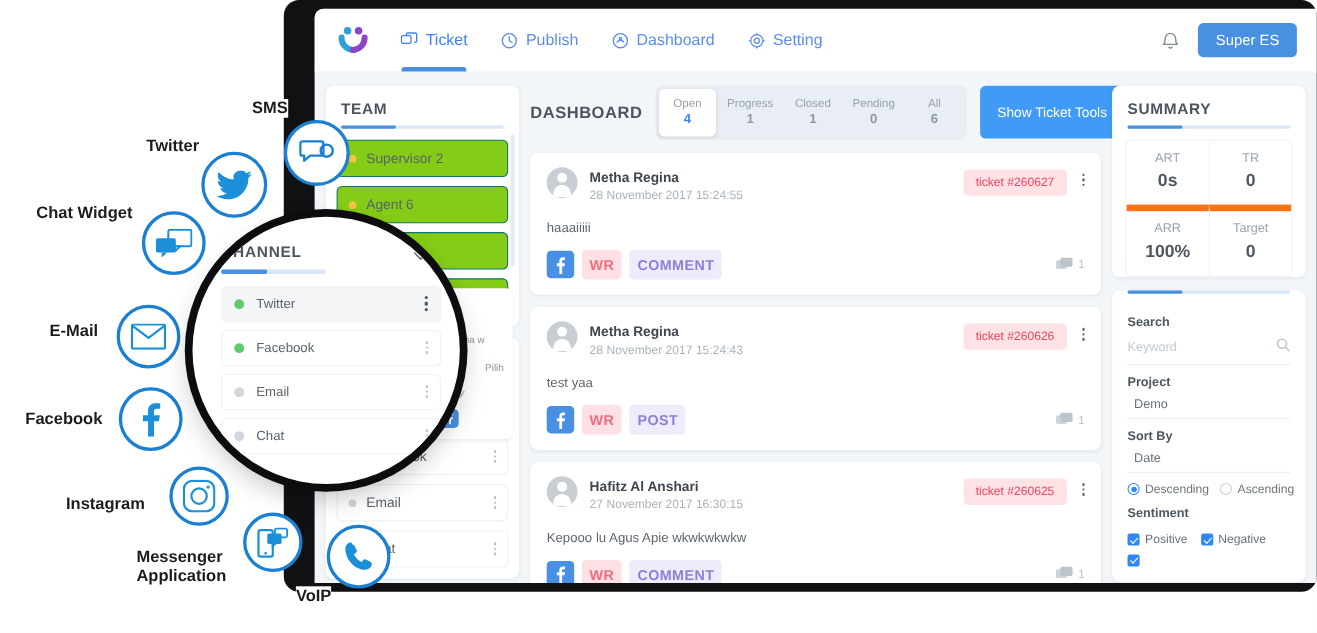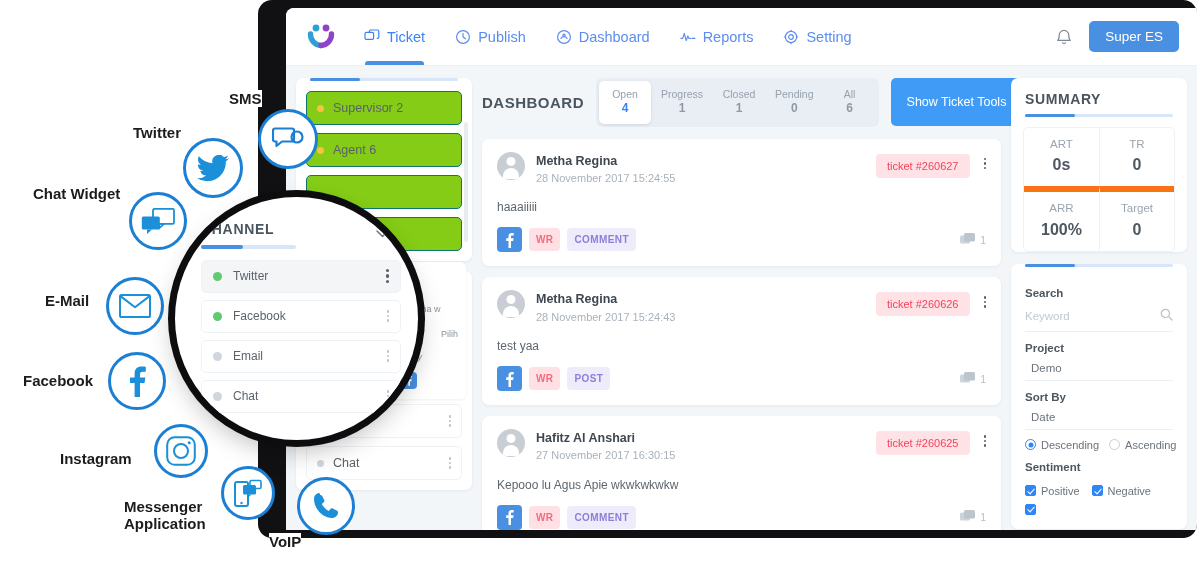--- a/index.html
+++ b/index.html
@@ -144,21 +144,21 @@
     padding: 6px 11px; border-radius: 4px; white-space: nowrap; align-self: flex-start;
     margin-top: 2px; cursor: pointer;
   }
   .t-kebab { margin-left: 14px; align-self: flex-start; margin-top: 6px; cursor: pointer; }
   .t-body { font-size: 12px; color: #5d666f; padding: 14px 0 13px 0; }
   .t-foot { display: flex; align-items: center; gap: 7px; }
   .fb-ico {
     width: 25px; height: 25px; background: #4a90e2; border-radius: 4px;
     display: flex; align-items: center; justify-content: center; cursor: pointer;
   }
-  .tag { font-size: 10px; letter-spacing: .4px; padding: 6px 7px; border-radius: 4px; font-weight: bold; }
+  .tag { font-size: 13px; letter-spacing: .4px; padding: 6px 7px; border-radius: 4px; font-weight: bold; }
   .tag.wr { background: #ffe0e4; color: #f36b7f; }
   .tag.type { background: #eeebfb; color: #8d7fd8; }
   .t-count { margin-left: auto; display: flex; align-items: center; gap: 4px; }
   .t-count .n { font-size: 10.5px; color: #b6bec6; }
 
   
   .sum-grid { margin: 0 12px 12px 12px; border: 1px solid #eef1f5; border-radius: 5px; overflow: hidden; }
   .sum-row { display: flex; }
   .sum-row + .sum-row .sum-cell { border-top: 6px solid #f97316; }
   .sum-cell { flex: 1 1 50%; text-align: center; padding: 8px 2px 9px 2px; }
@@ -276,29 +276,20 @@
               <svg width="16" height="16" viewBox="0 0 16 16" fill="none" stroke="#5b8def" stroke-width="1.2">
                 <circle cx="8" cy="8" r="6.4"></circle>
                 <path d="M5 9.4a3.4 3.4 0 0 1 6 0" stroke-linecap="round"></path>
                 <circle cx="8" cy="6.2" r="1.1"></circle>
               </svg>
             </span>
             <span>Dashboard</span>
           </div>
           <div class="nav-item">
             <span class="nav-ico">
-              <svg width="18" height="16" viewBox="0 0 18 16" fill="none" stroke="#5b8def" stroke-width="1.3" stroke-linecap="round" stroke-linejoin="round">
-                <path d="M1 9.6h2.1L4.8 4l2.2 8 1.8-5 1.3 2.6h1.6"></path>
-                <path d="M13.4 9.6h3.4"></path>
-              </svg>
-            </span>
-            <span>Reports</span>
-          </div>
-          <div class="nav-item">
-            <span class="nav-ico">
               <svg width="16" height="16" viewBox="0 0 16 16" fill="none" stroke="#5b8def" stroke-width="1.2">
                 <circle cx="8" cy="8" r="2.3"></circle>
                 <circle cx="8" cy="8" r="5.6"></circle>
                 <path d="M8 1.3v1.2M8 13.5v1.2M1.3 8h1.2M13.5 8h1.2" stroke-linecap="round"></path>
               </svg>
             </span>
             <span>Setting</span>
           </div>
         </div>
 
@@ -311,20 +302,21 @@
           </span>
           <button class="user-btn">Super ES</button>
         </div>
       </div>
 
       <div class="app-body">
 
         <div class="col-left">
 
           <div class="card team-card">
+            <div class="panel-title">TEAM</div>
             <div class="title-rule"></div>
             <div class="team-list">
               <div class="team-row">
                 <span class="dot yellow"></span>
                 <span>Supervisor 2</span>
               </div>
               <div class="team-row">
                 <span class="dot yellow"></span>
                 <span>Agent 6</span>
               </div>

